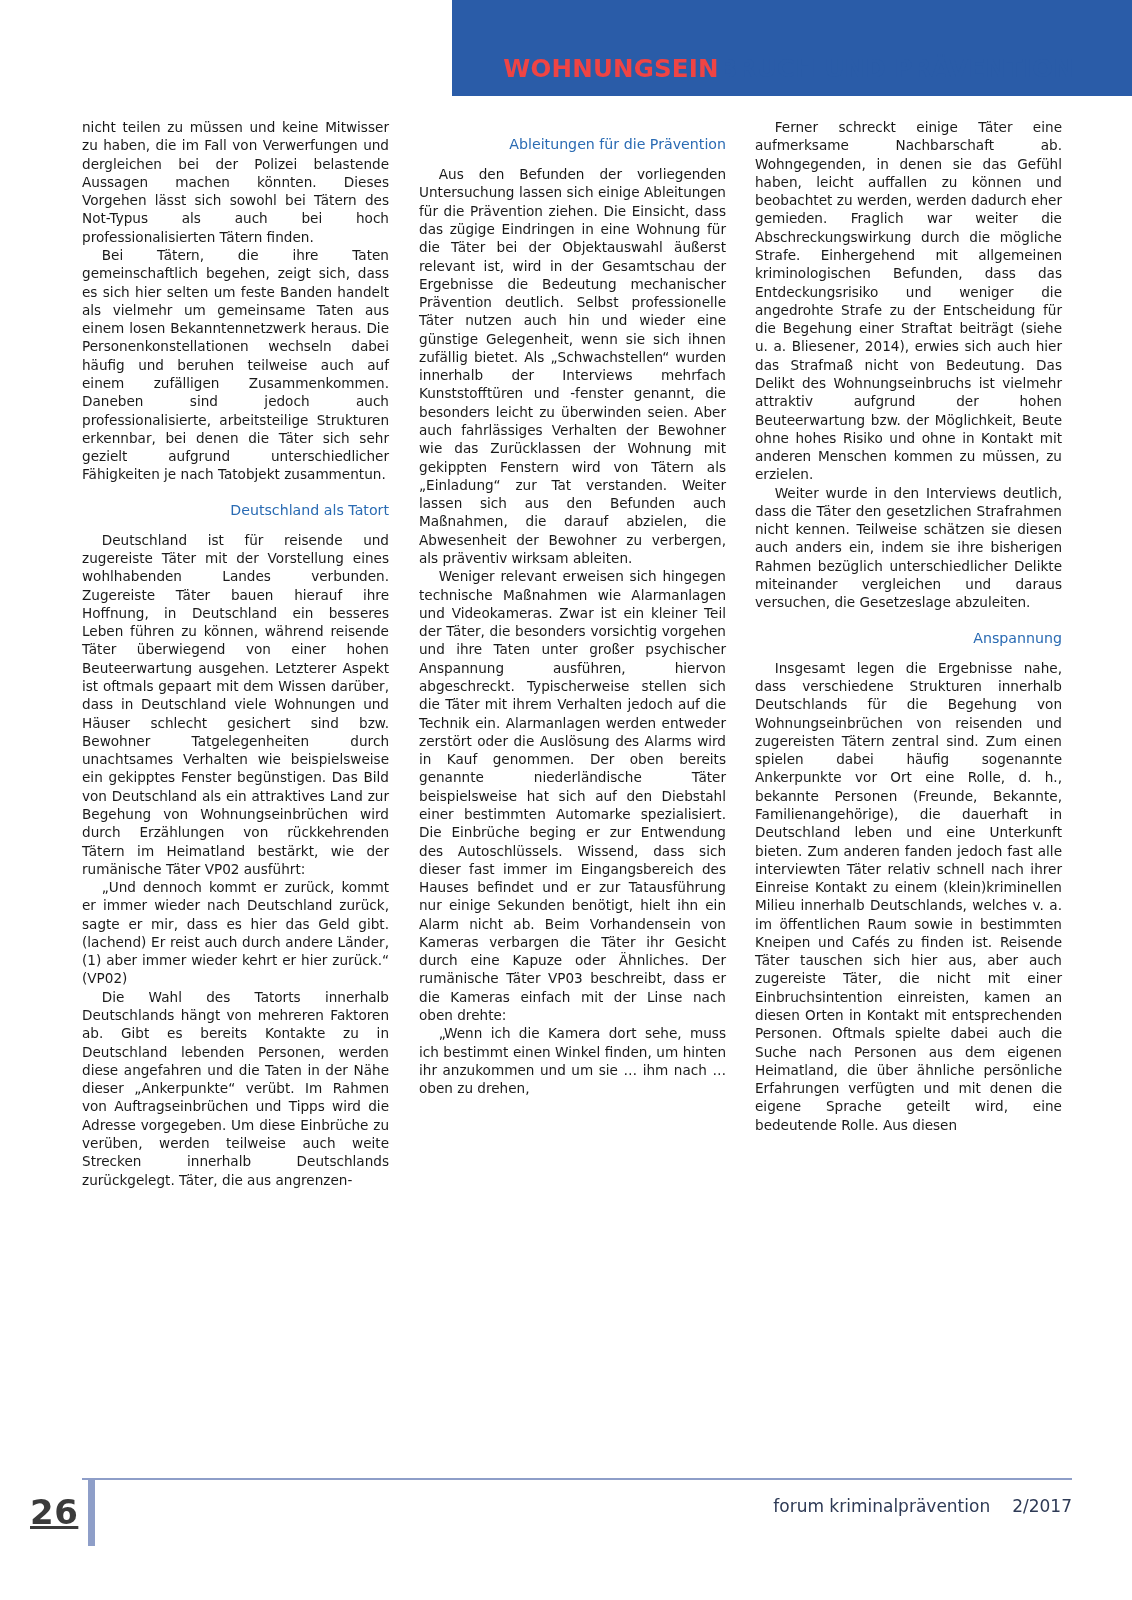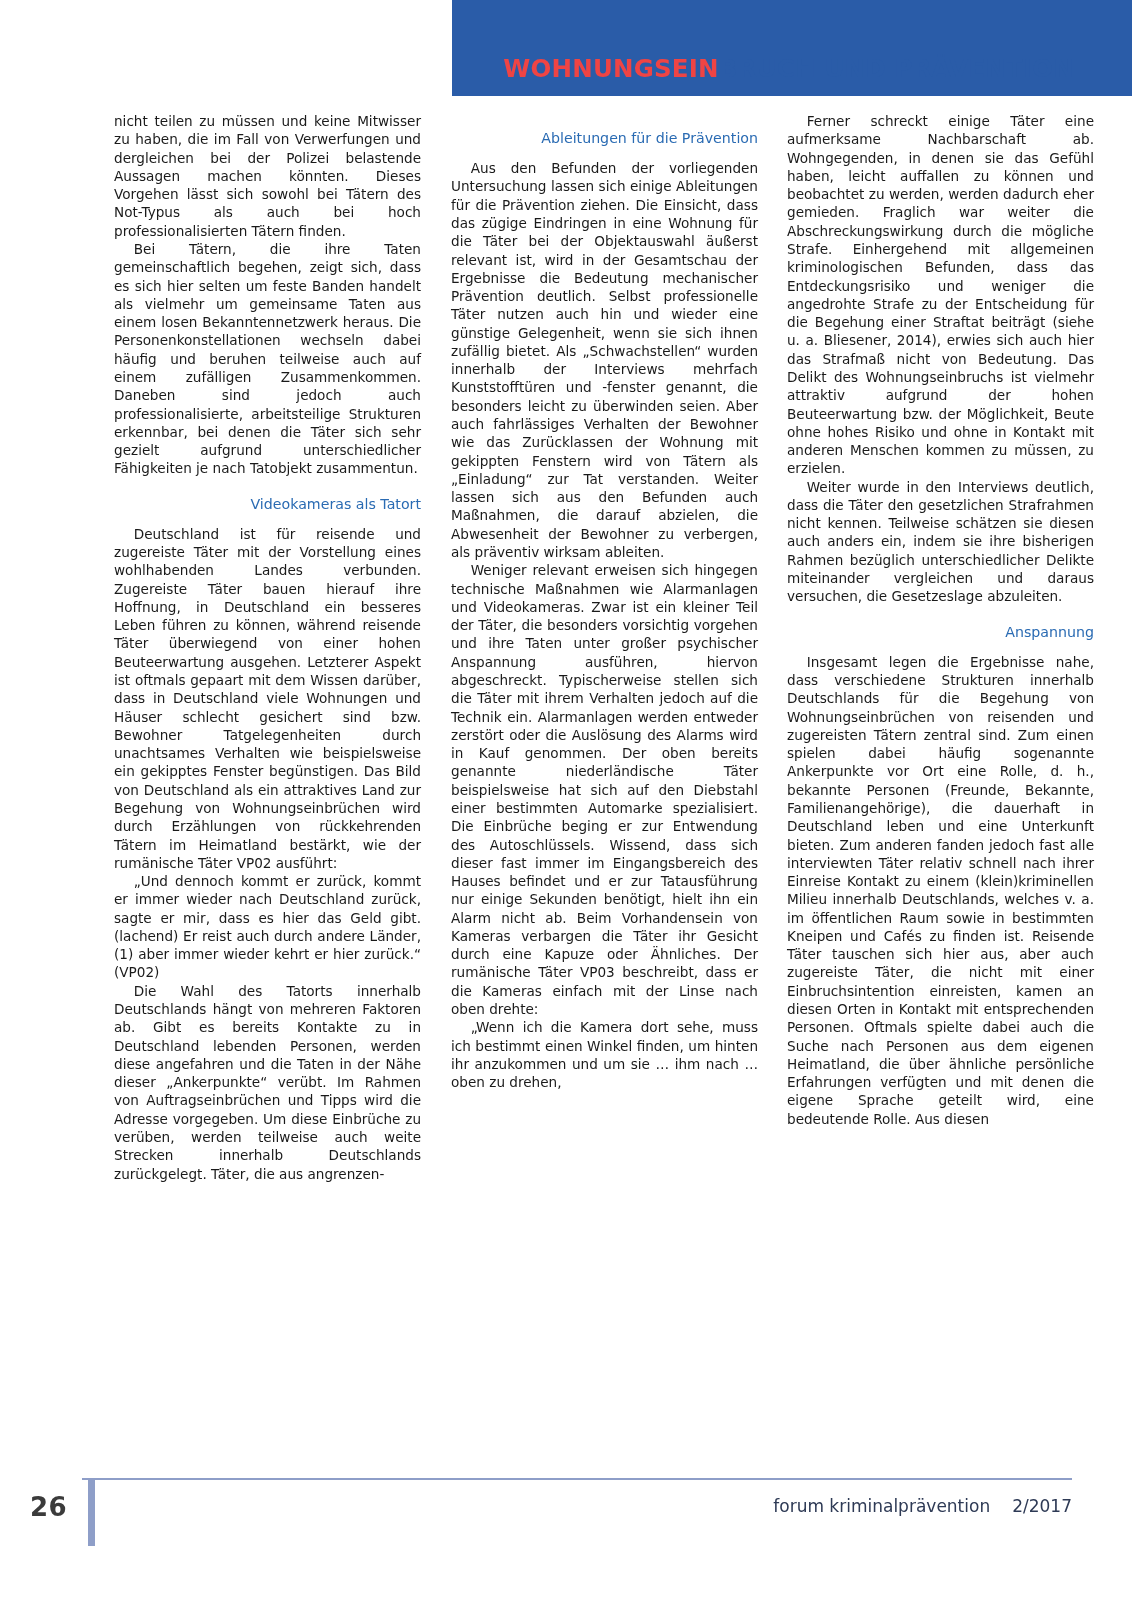--- a/index.html
+++ b/index.html
@@ -45,28 +45,27 @@
   
   .page {
     position: absolute;
     left: 0;
     top: 0;
     width: 1132px;
     height: 1600px;
   }
   .col {
     position: absolute;
-    top: 112px;
+    top: 118px;
     width: 307px;
     font-size: 13.6px;
     line-height: 1.345;
     text-align: justify;
     text-justify: inter-word;
     hyphens: manual;
-    margin-left: 32px;
   }
   .col1 { left: 82px; }
   .col2 { left: 419px; }
   .col3 { left: 755px; }
 
   .col p {
     margin: 0;
     text-indent: 1.45em;
   }
   .col p.noindent {
@@ -87,24 +86,25 @@
     left: 82px;
     top: 1478px;
     width: 990px;
     height: 2px;
     background: #8e9ec8;
   }
   .page-number {
     position: absolute;
     left: 30px;
     top: 1492px;
-    font-size: 26px;
+    font-size: 34px;
     font-weight: bold;
     color: #3b3b3b;
     letter-spacing: 0.5px;
+    text-decoration: underline;
   }
   .footer-bar {
     position: absolute;
     left: 88px;
     top: 1478px;
     width: 7px;
     height: 68px;
     background: #8e9ec8;
   }
   .footer-right {
@@ -126,21 +126,21 @@
 <div class="page">
 
   <div class="header-band"></div>
   <div class="header-title">
     <span class="on-band">WOHNUNGSEIN</span><span>BRUCH UND PRÄVENTION</span>
   </div>
 
   <div class="col col1">
       <p class="noindent">nicht teilen zu müssen und keine Mitwisser zu haben, die im Fall von Verwerfungen und dergleichen bei der Polizei belastende Aussagen machen könnten. Dieses Vorgehen lässt sich sowohl bei Tätern des Not-Typus als auch bei hoch professionalisierten Tätern finden.</p>
       <p class="">Bei Tätern, die ihre Taten gemeinschaftlich begehen, zeigt sich, dass es sich hier selten um feste Banden handelt als vielmehr um gemeinsame Taten aus einem losen Bekanntennetzwerk heraus. Die Personenkonstellationen wechseln dabei häufig und beruhen teilweise auch auf einem zufälligen Zusammenkommen. Daneben sind jedoch auch professionalisierte, arbeitsteilige Strukturen erkennbar, bei denen die Täter sich sehr gezielt aufgrund unterschiedlicher Fähigkeiten je nach Tatobjekt zusammentun.</p>
-      <div class="sub">Videokameras als Tatort</div>
+      <div class="sub">Deutschland als Tatort</div>
       <p class="">Deutschland ist für reisende und zugereiste Täter mit der Vorstellung eines wohlhabenden Landes verbunden. Zugereiste Täter bauen hierauf ihre Hoffnung, in Deutschland ein besseres Leben führen zu können, während reisende Täter überwiegend von einer hohen Beuteerwartung ausgehen. Letzterer Aspekt ist oftmals gepaart mit dem Wissen darüber, dass in Deutschland viele Wohnungen und Häuser schlecht gesichert sind bzw. Bewohner Tatgelegenheiten durch unachtsames Verhalten wie beispielsweise ein gekipptes Fenster begünstigen. Das Bild von Deutschland als ein attraktives Land zur Begehung von Wohnungseinbrüchen wird durch Erzählungen von rückkehrenden Tätern im Heimatland bestärkt, wie der rumänische Täter VP02 ausführt:</p>
       <p class=""><span class="it">„Und dennoch kommt er zurück, kommt er immer wieder nach Deutschland zurück, sagte er mir, dass es hier das Geld gibt. (lachend) Er reist auch durch andere Länder, (1) aber immer wieder kehrt er hier zurück.“</span><span> (VP02)</span></p>
       <p class="">Die Wahl des Tatorts innerhalb Deutschlands hängt von mehreren Faktoren ab. Gibt es bereits Kontakte zu in Deutschland lebenden Personen, werden diese angefahren und die Taten in der Nähe dieser „Ankerpunkte“ verübt. Im Rahmen von Auftragseinbrüchen und Tipps wird die Adresse vorgegeben. Um diese Einbrüche zu verüben, werden teilweise auch weite Strecken innerhalb Deutschlands zurückgelegt. Täter, die aus angrenzen-</p>
     </div>
   <div class="col col2">
       <div class="sub">Ableitungen für die Prävention</div>
       <p class="">Aus den Befunden der vorliegenden Untersuchung lassen sich einige Ableitungen für die Prävention ziehen. Die Einsicht, dass das zügige Eindringen in eine Wohnung für die Täter bei der Objektauswahl äußerst relevant ist, wird in der Gesamtschau der Ergebnisse die Bedeutung mechanischer Prävention deutlich. Selbst professionelle Täter nutzen auch hin und wieder eine günstige Gelegenheit, wenn sie sich ihnen zufällig bietet. Als „Schwachstellen“ wurden innerhalb der Interviews mehrfach Kunststofftüren und -fenster genannt, die besonders leicht zu überwinden seien. Aber auch fahrlässiges Verhalten der Bewohner wie das Zurücklassen der Wohnung mit gekippten Fenstern wird von Tätern als „Einladung“ zur Tat verstanden. Weiter lassen sich aus den Befunden auch Maßnahmen, die darauf abzielen, die Abwesenheit der Bewohner zu verbergen, als präventiv wirksam ableiten.</p>
       <p class="">Weniger relevant erweisen sich hingegen technische Maßnahmen wie Alarmanlagen und Videokameras. Zwar ist ein kleiner Teil der Täter, die besonders vorsichtig vorgehen und ihre Taten unter großer psychischer Anspannung ausführen, hiervon abgeschreckt. Typischerweise stellen sich die Täter mit ihrem Verhalten jedoch auf die Technik ein. Alarmanlagen werden entweder zerstört oder die Auslösung des Alarms wird in Kauf genommen. Der oben bereits genannte niederländische Täter beispielsweise hat sich auf den Diebstahl einer bestimmten Automarke spezialisiert. Die Einbrüche beging er zur Entwendung des Autoschlüssels. Wissend, dass sich dieser fast immer im Eingangsbereich des Hauses befindet und er zur Tatausführung nur einige Sekunden benötigt, hielt ihn ein Alarm nicht ab. Beim Vorhandensein von Kameras verbargen die Täter ihr Gesicht durch eine Kapuze oder Ähnliches. Der rumänische Täter VP03 beschreibt, dass er die Kameras einfach mit der Linse nach oben drehte:</p>
       <p class=""><span class="it">„Wenn ich die Kamera dort sehe, muss ich bestimmt einen Winkel finden, um hinten ihr anzukommen und um sie … ihm nach … oben zu drehen,</span></p>
     </div>

